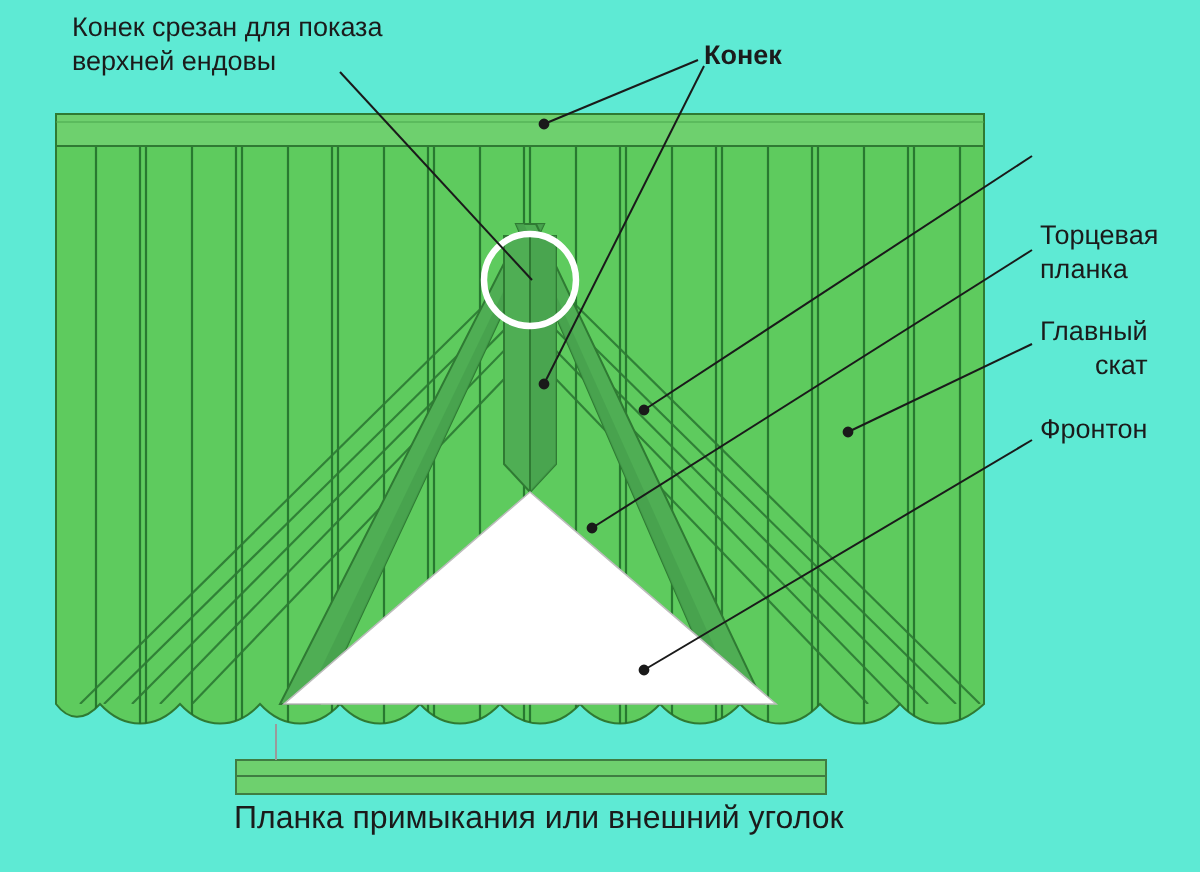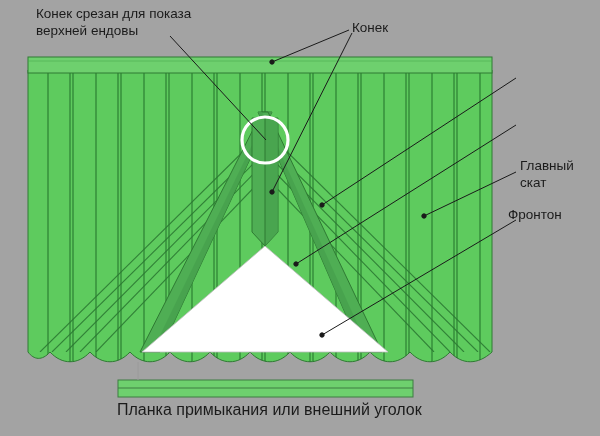--- a/index.html
+++ b/index.html
@@ -4,45 +4,45 @@
 <style>
   html, body {
     margin: 0;
     padding: 0;
     background: #ffffff;
   }
   #root {
     position: relative;
     width: 600px;
     height: 436px;
-    background: #a3a3a3;
+    background: #5eead4;
     font-family: "Liberation Sans", sans-serif;
     overflow: hidden;
   }
   #diagram-svg {
     position: absolute;
     left: 0;
     top: 0;
     width: 600px;
     height: 436px;
   }
   .lbl {
     position: absolute;
     color: #1b1b1b;
     font-size: 13.5px;
     line-height: 16.5px;
     white-space: pre;
     font-family: "Liberation Sans", sans-serif;
   }
   #label-ridge-cut   { left: 36px;  top: 6px;   }
-  #label-ridge       { left: 352px; top: 20px;  }
+  #label-ridge       { left: 352px; top: 20px; font-weight: bold;  }
   #label-upper-valley{ left: 520px; top: 63px;  }
   #label-end-strip   { left: 520px; top: 110px; }
-  #label-main-slope  { left: 520px; top: 158px; }
-  #label-gable       { left: 508px; top: 207px; }
+  #label-main-slope  { left: 520px; top: 158px; text-align: right; }
+  #label-gable       { left: 520px; top: 207px; }
   #label-caption     { left: 117px; top: 402px; font-size: 16px; }
 </style>
 </head>
 <body>
 
 <div id="root">
 
   <svg id="diagram-svg" viewBox="0 0 600 436">
     <defs>
       <clipPath id="roofClip">
@@ -181,20 +181,22 @@
       <circle cx="322" cy="335" r="2.2"></circle>
     </g>
   </svg>
 
   <div class="lbl" id="label-ridge-cut">Конек срезан для показа
 верхней ендовы</div>
 
   <div class="lbl" id="label-ridge">Конек</div>
 
 
+  <div class="lbl" id="label-end-strip">Торцевая
+планка</div>
 
   <div class="lbl" id="label-main-slope">Главный
 скат</div>
 
   <div class="lbl" id="label-gable">Фронтон</div>
 
   <div class="lbl" id="label-caption">Планка примыкания или внешний уголок</div>
 
 </div>
 

